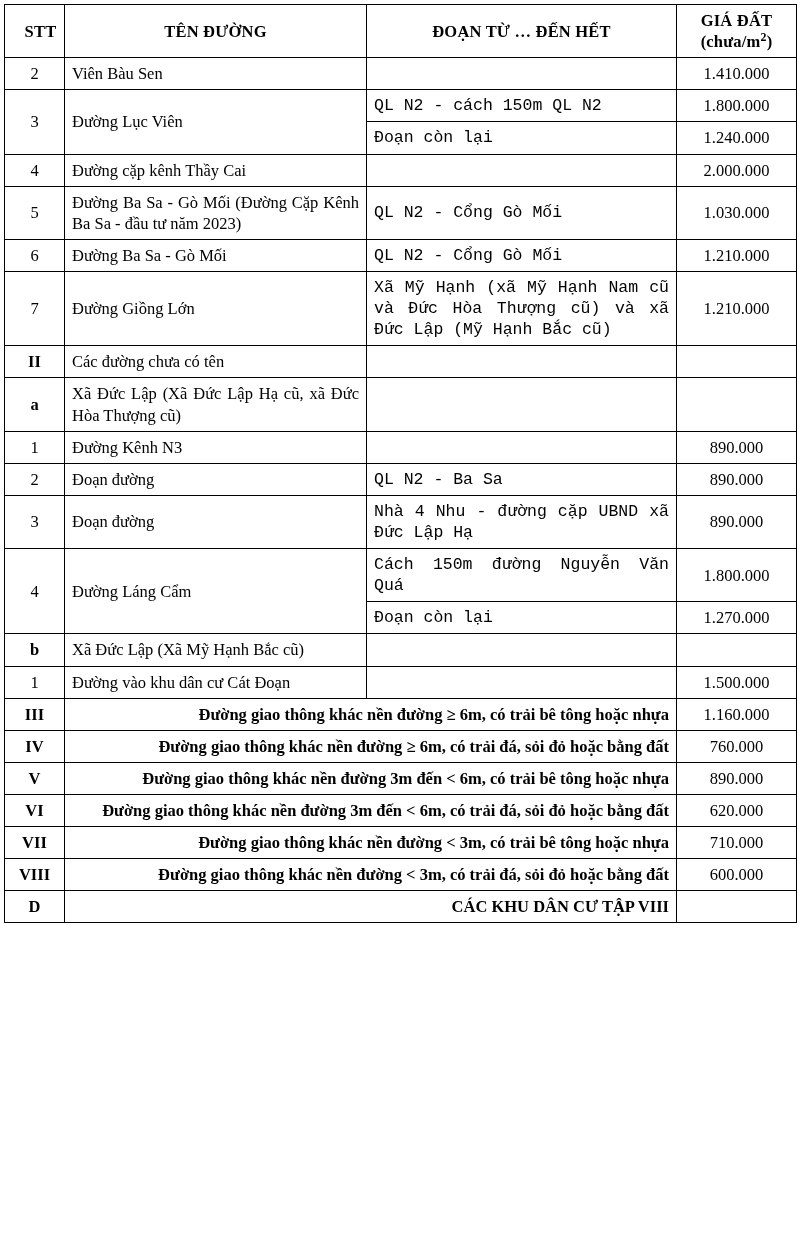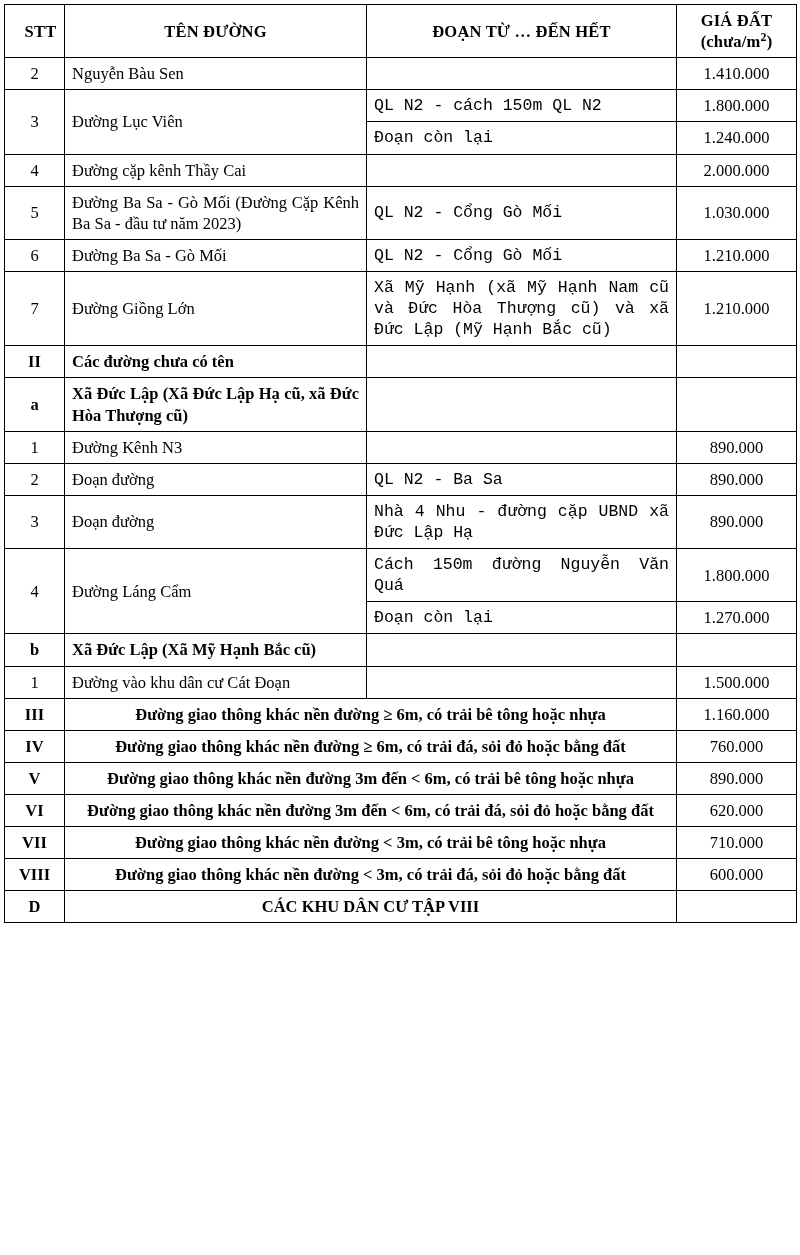--- a/index.html
+++ b/index.html
@@ -58,36 +58,36 @@
     text-align: center;
     font-weight: normal;
   }
   td.stt.bold { font-weight: bold; margin-left: 39px; }
 
   td.name {
     text-align: justify;
     text-align-last: left;
     hyphens: none;
   }
-  td.name.bold { font-weight: bold; }
+  td.name.bold { font-weight: normal; }
 
   td.seg {
     text-align: justify;
     text-align-last: left;
     font-family: Liberation Mono, monospace;
   }
 
   td.price {
     text-align: center;
     white-space: nowrap;
   }
 
   td.span-bold {
     font-weight: bold;
-    text-align: center;
+    text-align: right;
   }
 
   sup.unit-sup {
     font-size: 0.72em;
     vertical-align: super;
     line-height: 0;
   }
 </style>
 </head>
 <body>
@@ -107,21 +107,21 @@
         <th>ĐOẠN TỪ … ĐẾN HẾT</th>
         <th>
           <span class="hdr-line">GIÁ ĐẤT</span>
           <span class="hdr-line"><span>(chưa/m</span><sup class="unit-sup">2</sup><span>)</span></span>
         </th>
       </tr>
     </thead>
     <tbody id="table-body">
         <tr>
           <td class="stt">2</td>
-          <td class="name">Nguyễn Bàu Sen</td>
+          <td class="name">Viên Bàu Sen</td>
           <td class="seg"></td>
           <td class="price">1.410.000</td>
         </tr>
         <tr>
           <td class="stt" rowspan="2">3</td>
           <td class="name" rowspan="2">Đường Lục Viên</td>
           <td class="seg">QL N2 - cách 150m QL N2</td>
           <td class="price">1.800.000</td>
         </tr>
         <tr>

